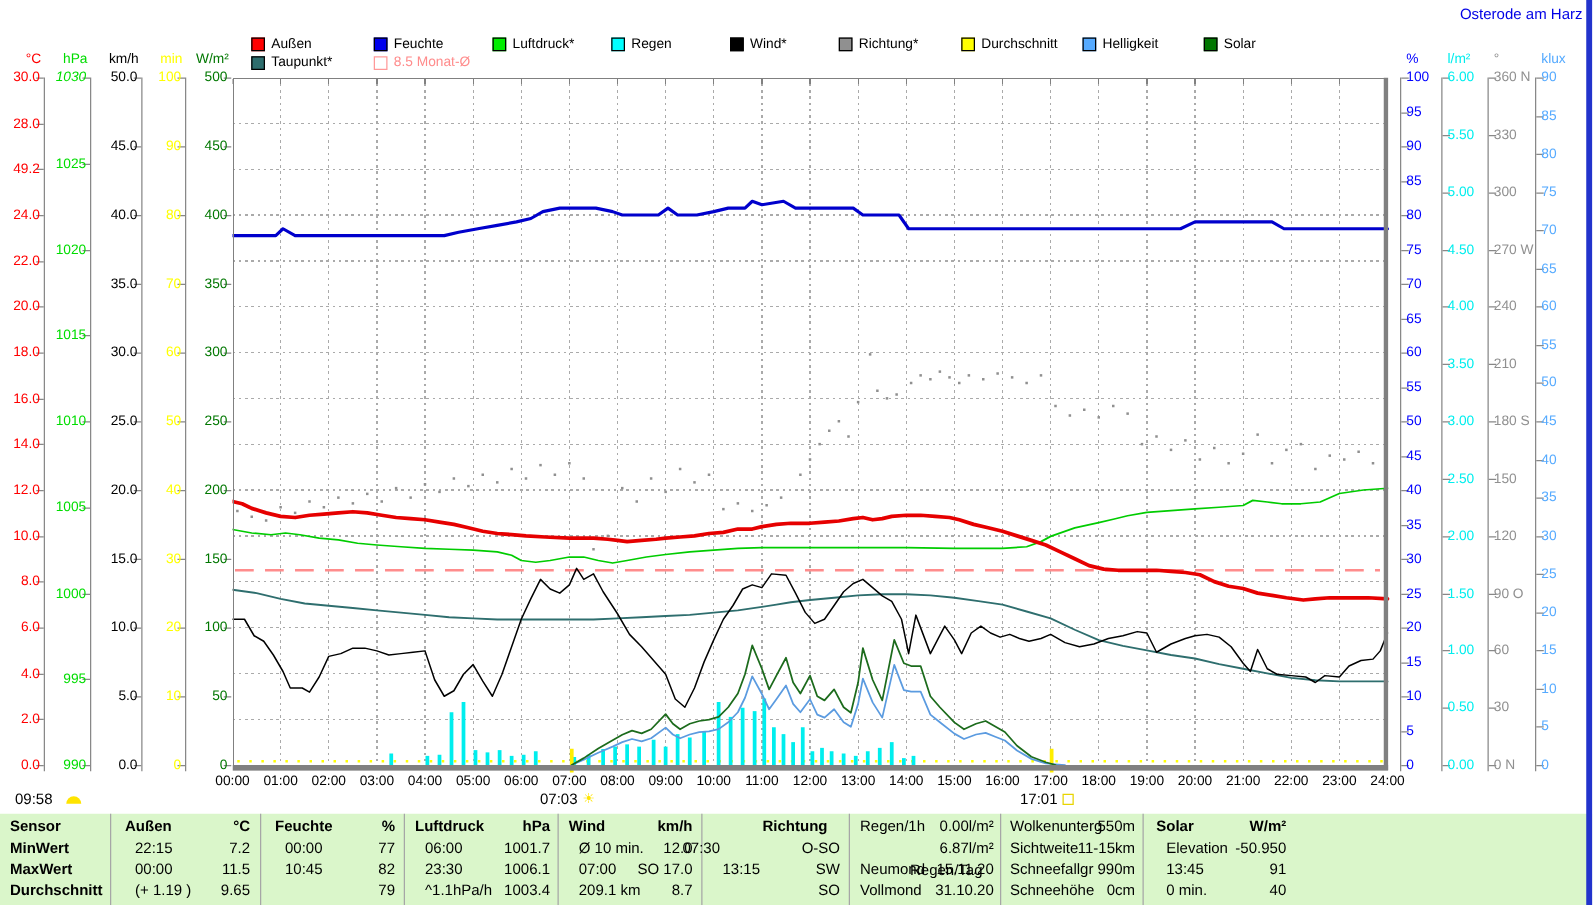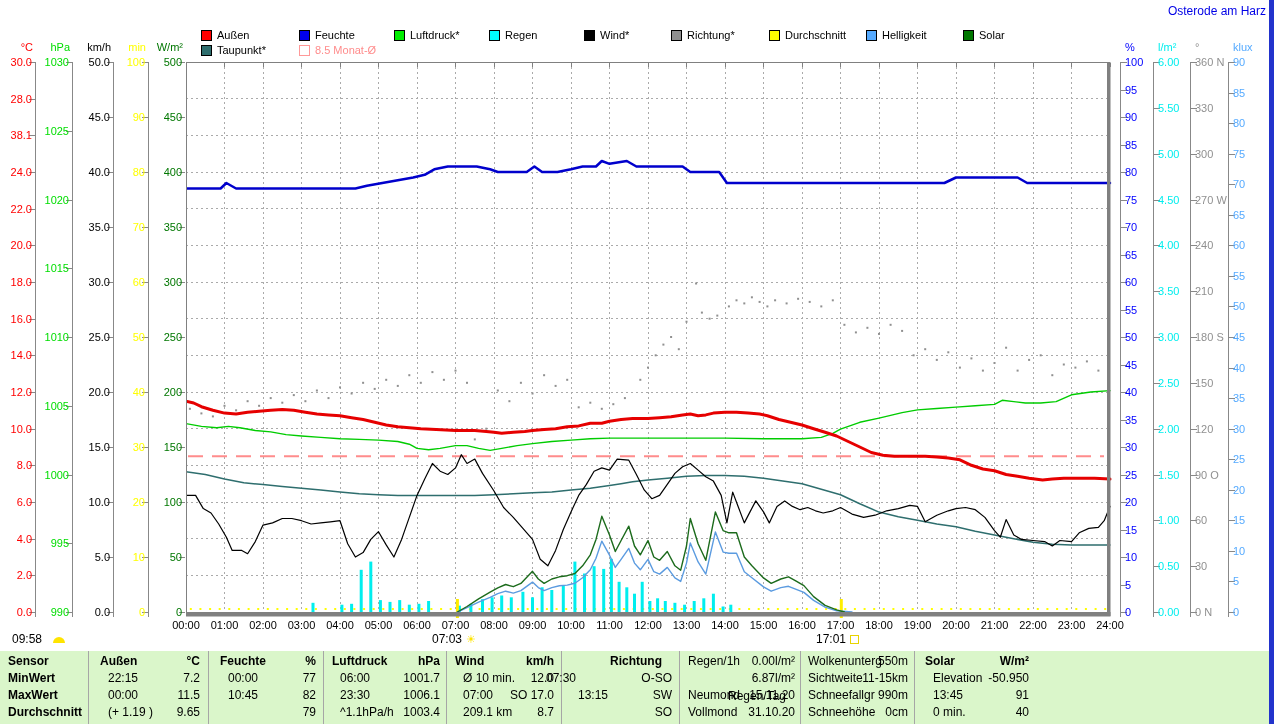--- a/index.html
+++ b/index.html
@@ -76,21 +76,21 @@
       </div>
     </div>
   <div id="axes">
       <div style="position: absolute; left: 35px; top: 62px; width: 1px; height: 555px; background: rgb(136, 136, 136);"></div>
       <div class=" hdr abs" style="position: absolute; right: 1241px; top: 41px; color: rgb(255, 0, 0);">°C</div>
       <div style="position: absolute; left: 29px; top: 62px; width: 6px; height: 1px; background: rgb(136, 136, 136);"></div>
       <div class=" axlab abs" style="position: absolute; right: 1242px; top: 56px; color: rgb(255, 0, 0); text-align: right;">30.0</div>
       <div style="position: absolute; left: 29px; top: 98.7px; width: 6px; height: 1px; background: rgb(136, 136, 136);"></div>
       <div class=" axlab abs" style="position: absolute; right: 1242px; top: 92.7px; color: rgb(255, 0, 0); text-align: right;">28.0</div>
       <div style="position: absolute; left: 29px; top: 135.3px; width: 6px; height: 1px; background: rgb(136, 136, 136);"></div>
-      <div class=" axlab abs" style="position: absolute; right: 1242px; top: 129.3px; color: rgb(255, 0, 0); text-align: right;">38.1</div>
+      <div class=" axlab abs" style="position: absolute; right: 1242px; top: 129.3px; color: rgb(255, 0, 0); text-align: right;">49.2</div>
       <div style="position: absolute; left: 29px; top: 172px; width: 6px; height: 1px; background: rgb(136, 136, 136);"></div>
       <div class=" axlab abs" style="position: absolute; right: 1242px; top: 166px; color: rgb(255, 0, 0); text-align: right;">24.0</div>
       <div style="position: absolute; left: 29px; top: 208.7px; width: 6px; height: 1px; background: rgb(136, 136, 136);"></div>
       <div class=" axlab abs" style="position: absolute; right: 1242px; top: 202.7px; color: rgb(255, 0, 0); text-align: right;">22.0</div>
       <div style="position: absolute; left: 29px; top: 245.3px; width: 6px; height: 1px; background: rgb(136, 136, 136);"></div>
       <div class=" axlab abs" style="position: absolute; right: 1242px; top: 239.3px; color: rgb(255, 0, 0); text-align: right;">20.0</div>
       <div style="position: absolute; left: 29px; top: 282px; width: 6px; height: 1px; background: rgb(136, 136, 136);"></div>
       <div class=" axlab abs" style="position: absolute; right: 1242px; top: 276px; color: rgb(255, 0, 0); text-align: right;">18.0</div>
       <div style="position: absolute; left: 29px; top: 318.7px; width: 6px; height: 1px; background: rgb(136, 136, 136);"></div>
       <div class=" axlab abs" style="position: absolute; right: 1242px; top: 312.7px; color: rgb(255, 0, 0); text-align: right;">16.0</div>
@@ -106,21 +106,21 @@
       <div class=" axlab abs" style="position: absolute; right: 1242px; top: 496px; color: rgb(255, 0, 0); text-align: right;">6.0</div>
       <div style="position: absolute; left: 29px; top: 538.7px; width: 6px; height: 1px; background: rgb(136, 136, 136);"></div>
       <div class=" axlab abs" style="position: absolute; right: 1242px; top: 532.7px; color: rgb(255, 0, 0); text-align: right;">4.0</div>
       <div style="position: absolute; left: 29px; top: 575.3px; width: 6px; height: 1px; background: rgb(136, 136, 136);"></div>
       <div class=" axlab abs" style="position: absolute; right: 1242px; top: 569.3px; color: rgb(255, 0, 0); text-align: right;">2.0</div>
       <div style="position: absolute; left: 29px; top: 612px; width: 6px; height: 1px; background: rgb(136, 136, 136);"></div>
       <div class=" axlab abs" style="position: absolute; right: 1242px; top: 606px; color: rgb(255, 0, 0); text-align: right;">0.0</div>
       <div style="position: absolute; left: 72px; top: 62px; width: 1px; height: 555px; background: rgb(136, 136, 136);"></div>
       <div class=" hdr abs" style="position: absolute; right: 1204px; top: 41px; color: rgb(0, 221, 0);">hPa</div>
       <div style="position: absolute; left: 66px; top: 62px; width: 6px; height: 1px; background: rgb(136, 136, 136);"></div>
-      <div class=" axlab abs" style="position: absolute; right: 1205px; top: 56px; color: rgb(0, 221, 0); text-align: right;">1030</div>
+      <div class=" axlab abs" style="position: absolute; right: 1205px; top: 56px; color: rgb(0, 221, 0); text-align: right; font-style: italic;">1030</div>
       <div style="position: absolute; left: 66px; top: 130.8px; width: 6px; height: 1px; background: rgb(136, 136, 136);"></div>
       <div class=" axlab abs" style="position: absolute; right: 1205px; top: 124.8px; color: rgb(0, 221, 0); text-align: right;">1025</div>
       <div style="position: absolute; left: 66px; top: 199.5px; width: 6px; height: 1px; background: rgb(136, 136, 136);"></div>
       <div class=" axlab abs" style="position: absolute; right: 1205px; top: 193.5px; color: rgb(0, 221, 0); text-align: right;">1020</div>
       <div style="position: absolute; left: 66px; top: 268.3px; width: 6px; height: 1px; background: rgb(136, 136, 136);"></div>
       <div class=" axlab abs" style="position: absolute; right: 1205px; top: 262.3px; color: rgb(0, 221, 0); text-align: right;">1015</div>
       <div style="position: absolute; left: 66px; top: 337px; width: 6px; height: 1px; background: rgb(136, 136, 136);"></div>
       <div class=" axlab abs" style="position: absolute; right: 1205px; top: 331px; color: rgb(0, 221, 0); text-align: right;">1010</div>
       <div style="position: absolute; left: 66px; top: 405.8px; width: 6px; height: 1px; background: rgb(136, 136, 136);"></div>
       <div class=" axlab abs" style="position: absolute; right: 1205px; top: 399.8px; color: rgb(0, 221, 0); text-align: right;">1005</div>

